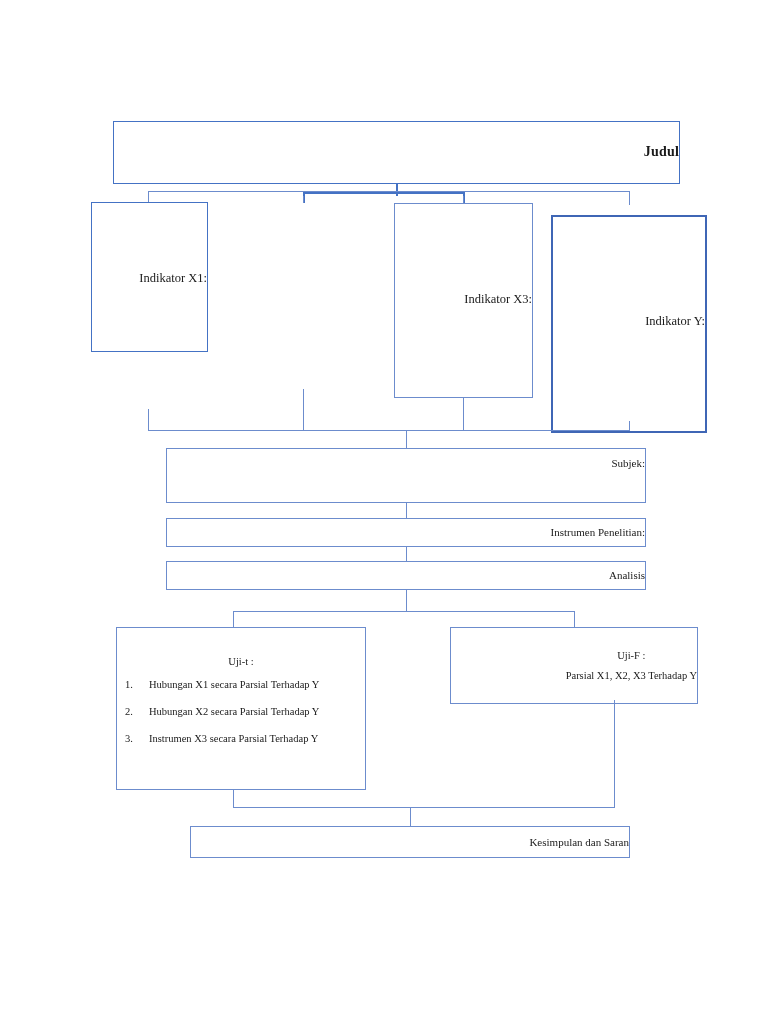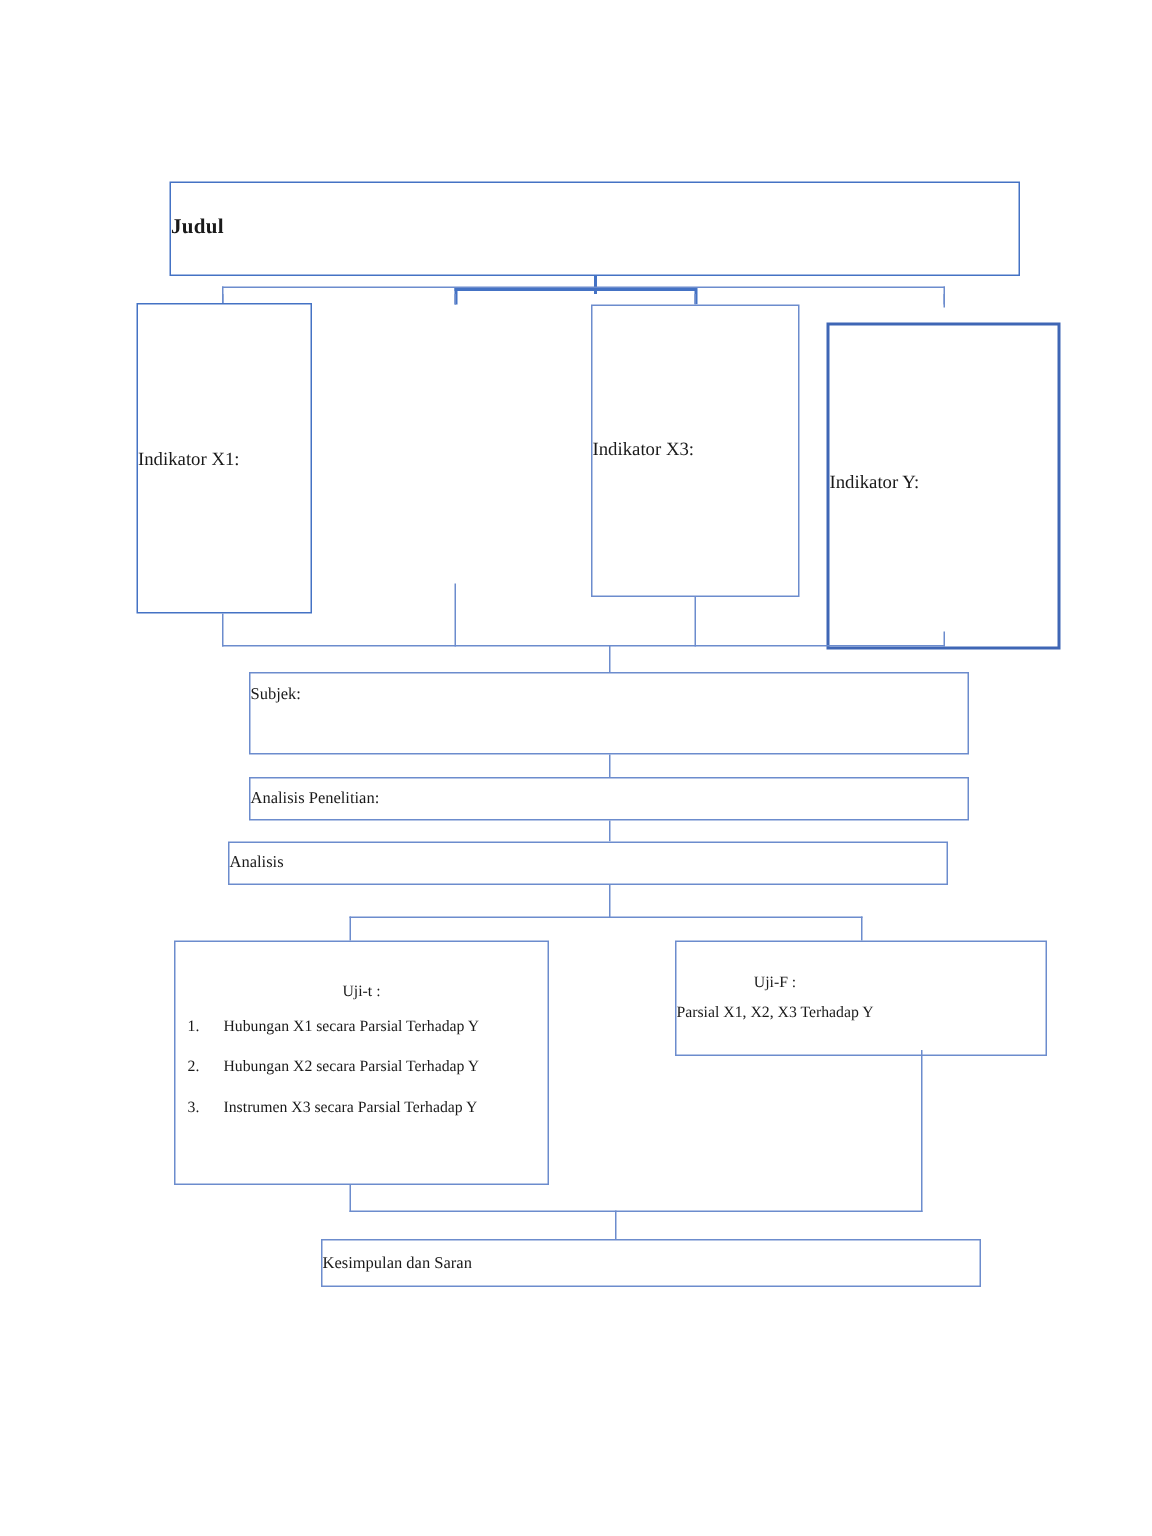--- a/index.html
+++ b/index.html
@@ -18,21 +18,21 @@
     position: relative;
     width: 768px;
     height: 1024px;
   }
   .box {
     position: absolute;
     box-sizing: border-box;
     background: #ffffff;
     display: flex;
     align-items: center;
-    justify-content: flex-start;
+    justify-content: flex-end;
     text-align: center;
   }
   .box.thin  { border: 1px solid #6c8ccd; }
   .box.med   { border: 1.6px solid #4472c4; }
   .box.thick { border: 2.4px solid #3f66b5; margin-top: 12px; }
 
   .txt {
     display: block;
     line-height: 1.35;
   }
@@ -49,35 +49,35 @@
   .vline.med { width: 1.6px; }
 
   
   #judul-box {
     left: 113px; top: 121px; width: 567px; height: 63px;
     font-size: 14px; font-weight: bold;
     letter-spacing: .2px;
   }
 
   
-  #ind-x1 { left: 91px;  top: 202px; width: 117px; height: 207px; font-size: 12.5px; }
+  #ind-x1 { left: 91px;  top: 202px; width: 117px; height: 150px; font-size: 12.5px; }
   #ind-x2 { left: 232px; top: 201px; width: 140px; height: 188px; font-size: 12.5px; }
   #ind-x3 { left: 394px; top: 203px; width: 139px; height: 195px; font-size: 12.5px; font-family: Liberation Serif, serif; }
   #ind-y  { left: 551px; top: 203px; width: 156px; height: 218px; font-size: 12.5px; }
 
   #ind-x1 .txt { margin-top: 2px; }
   #ind-x2 .txt { position: relative; top: -34px; }
   #ind-x3 .txt { position: relative; top: -1px; }
   #ind-y  .txt { position: relative; top: -3px; }
 
   
   #subjek-box    { left: 166px; top: 448px; width: 480px; height: 55px;  font-size: 11px; }
   #subjek-box .txt { position: relative; top: -12px; }
   #instrumen-box { left: 166px; top: 518px; width: 480px; height: 29px;  font-size: 11px; }
-  #analisis-box  { left: 152px; top: 561px; width: 480px; height: 29px;  font-size: 11px; }
+  #analisis-box  { left: 166px; top: 561px; width: 480px; height: 29px;  font-size: 11px; }
 
   
   #ujit-box {
     left: 116px; top: 627px; width: 250px; height: 163px;
     align-items: flex-start; justify-content: flex-start;
     font-size: 10.5px;
   }
   #ujit-inner { width: 100%; padding-top: 28px; }
   #ujit-title { text-align: center; font-size: 10.5px; }
   #ujit-list {
@@ -93,21 +93,21 @@
   }
   #ujit-list li .num { width: 24px; flex: 0 0 24px; }
   #ujit-list li .itxt { flex: 1; }
 
   #ujif-box {
     left: 450px; top: 627px; width: 248px; height: 77px;
     font-size: 10.5px;
   }
   #ujif-box .txt { line-height: 1.9; }
 
-  #kesimpulan-box { left: 190px; top: 826px; width: 440px; height: 32px; font-size: 11px; margin-left: 24px; }
+  #kesimpulan-box { left: 190px; top: 826px; width: 440px; height: 32px; font-size: 11px; }
 </style>
 </head>
 <body>
 
 <div id="canvas">
 
   <div class="box med" id="judul-box">
     <span class="txt">Judul</span>
   </div>
 
@@ -144,21 +144,21 @@
   <div class="hline" style="left:148px; top:430px; width:482px;"></div>
 
   <div class="vline" style="left:406px; top:430px; height:18px;"></div>
 
   <div class="box thin" id="subjek-box">
     <span class="txt">Subjek:</span>
   </div>
   <div class="vline" style="left:406px; top:503px; height:15px;"></div>
 
   <div class="box thin" id="instrumen-box">
-    <span class="txt">Analisis Penelitian:</span>
+    <span class="txt">Instrumen Penelitian:</span>
   </div>
   <div class="vline" style="left:406px; top:547px; height:14px;"></div>
 
   <div class="box thin" id="analisis-box">
     <span class="txt">Analisis</span>
   </div>
 
   <div class="vline" style="left:406px; top:590px; height:22px;"></div>
   <div class="hline" style="left:233px; top:611px; width:342px;"></div>
   <div class="vline" style="left:233px; top:611px; height:17px;"></div>

